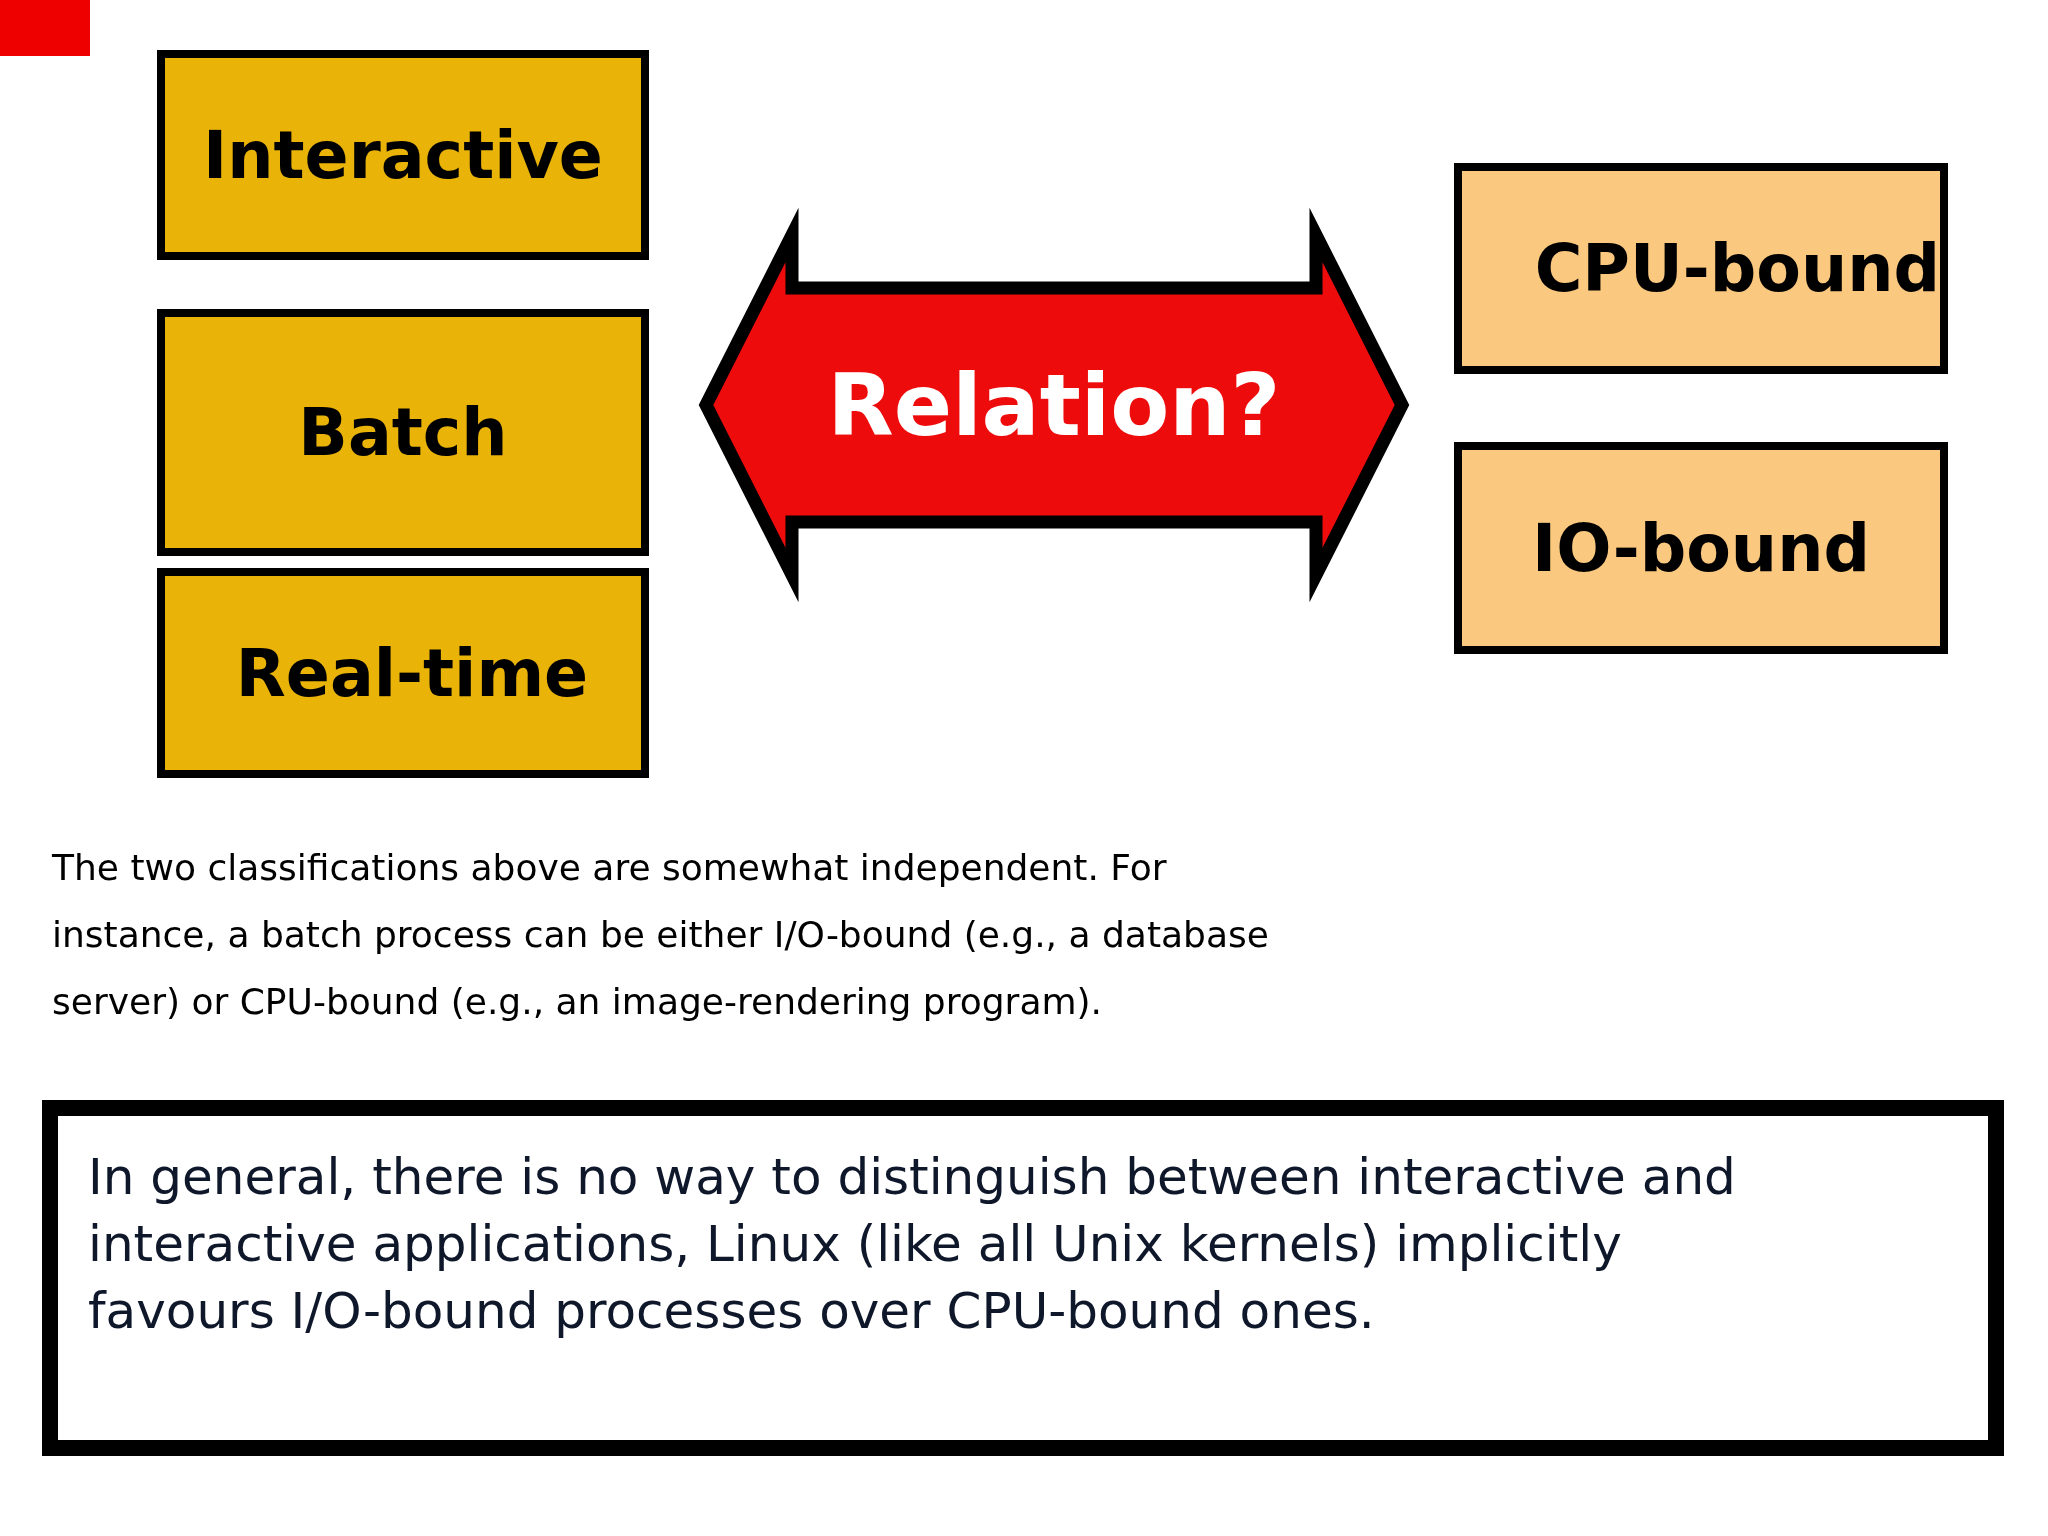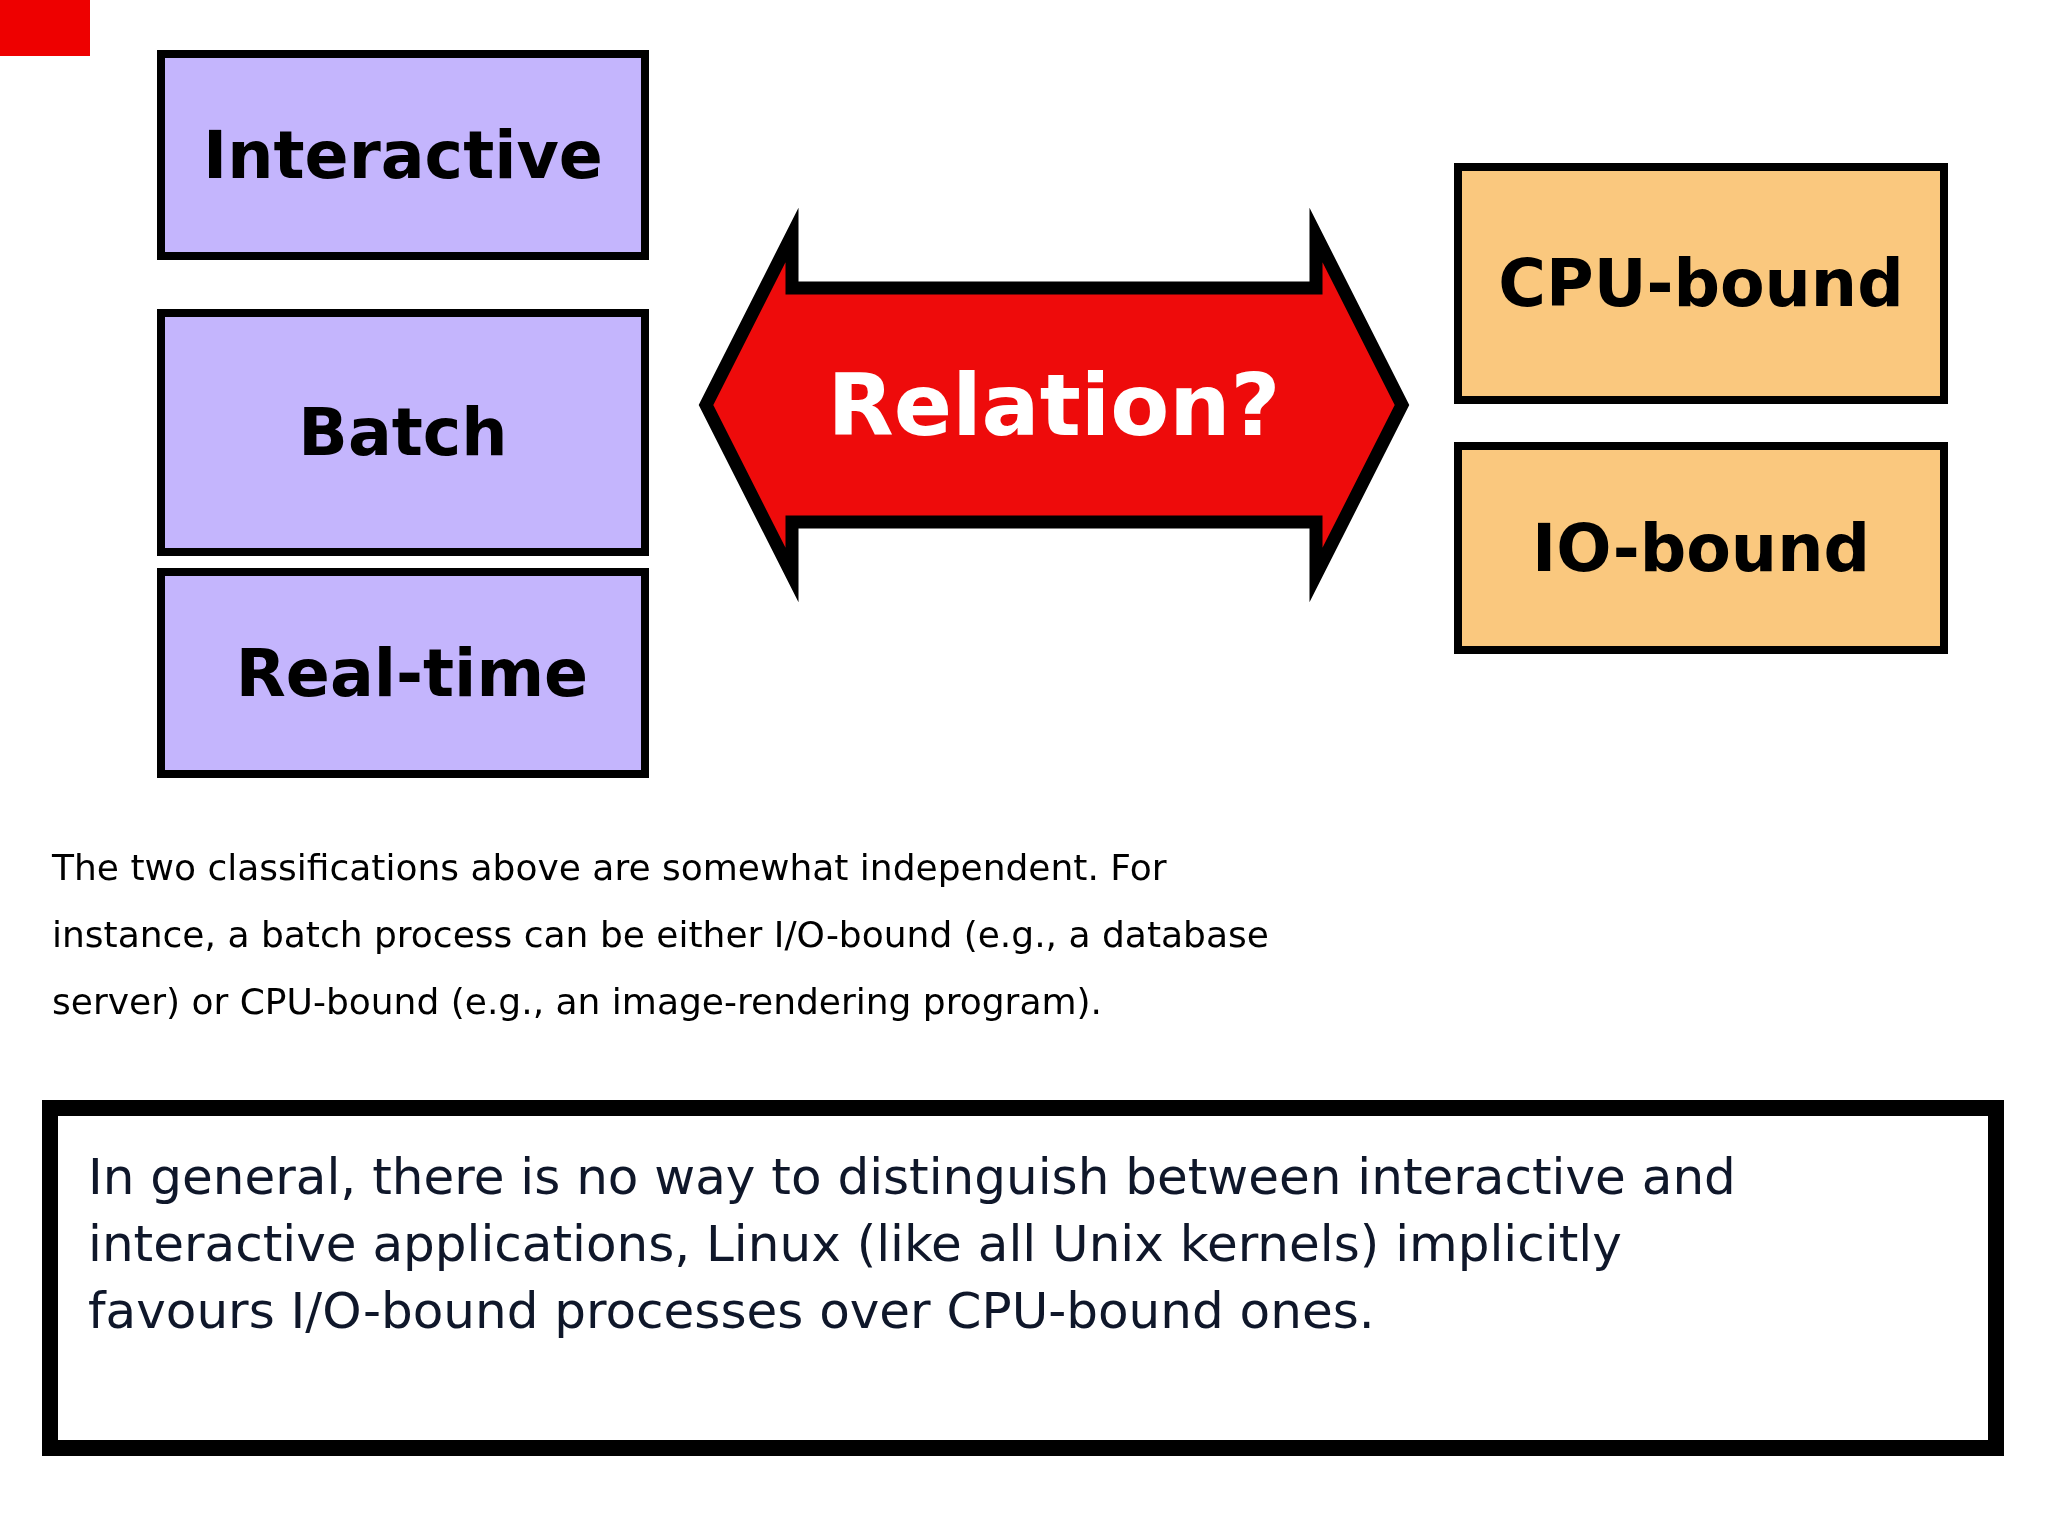--- a/index.html
+++ b/index.html
@@ -22,26 +22,26 @@
     box-sizing: border-box;
     border: 8px solid #000000;
     display: flex;
     align-items: center;
     justify-content: center;
     font-weight: bold;
     font-size: 65px;
     color: #000000;
     letter-spacing: 0px;
   }
-  .box.blue   { background: #c4b5fd; left: 157px;  width: 492px; }
+  .box.blue   { background: #eab308; left: 157px;  width: 492px; }
   .box.orange { background: #fac87e; left: 1454px; width: 494px; }
   #process-box-0 { top: 50px;  height: 210px; }
   #process-box-1 { top: 309px; height: 247px; }
   #process-box-2 { top: 568px; height: 210px; padding-left: 18px; }
-  #bound-box-0   { top: 163px; height: 241px; }
+  #bound-box-0   { top: 163px; height: 211px; justify-content: flex-end; }
   #bound-box-1   { top: 442px; height: 212px; }
   .arrow-svg { position: absolute; left: 660px; top: 160px; }
   .arrow-shape {
     fill: #ee0b0b;
     stroke: #000000;
     stroke-width: 13px;
     stroke-linejoin: miter;
     stroke-miterlimit: 9;
   }
   .arrow-label-text {

